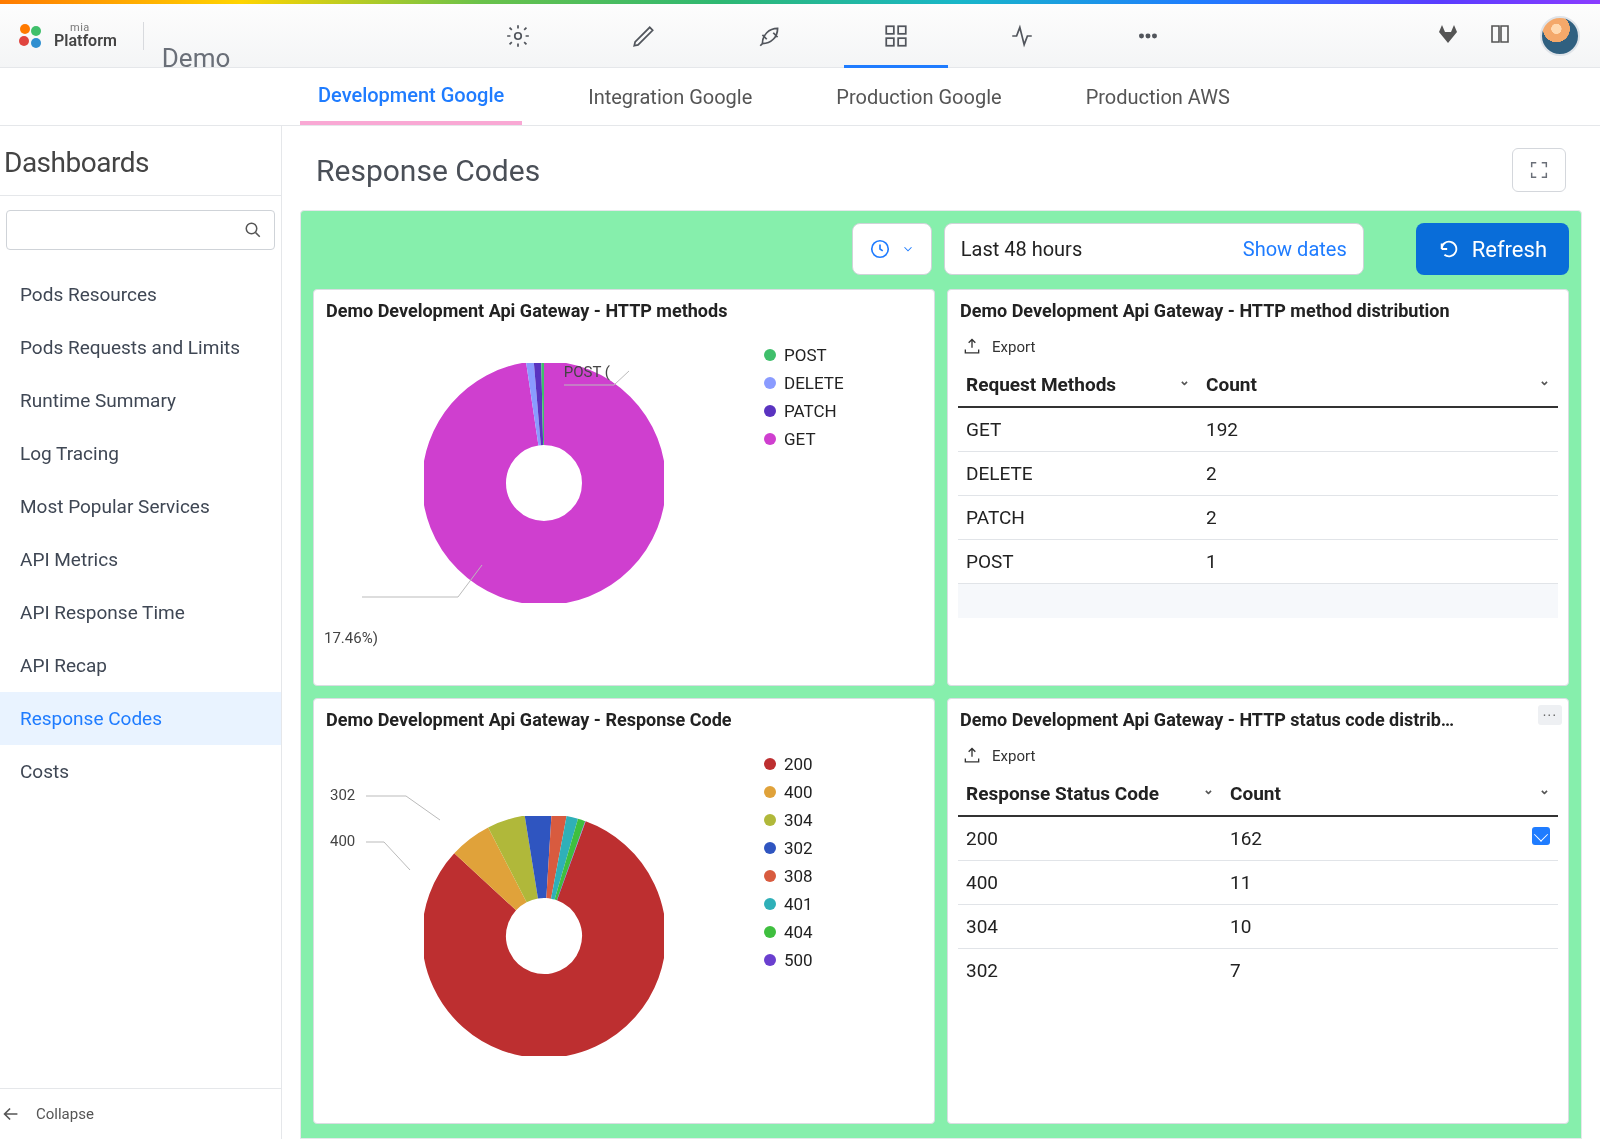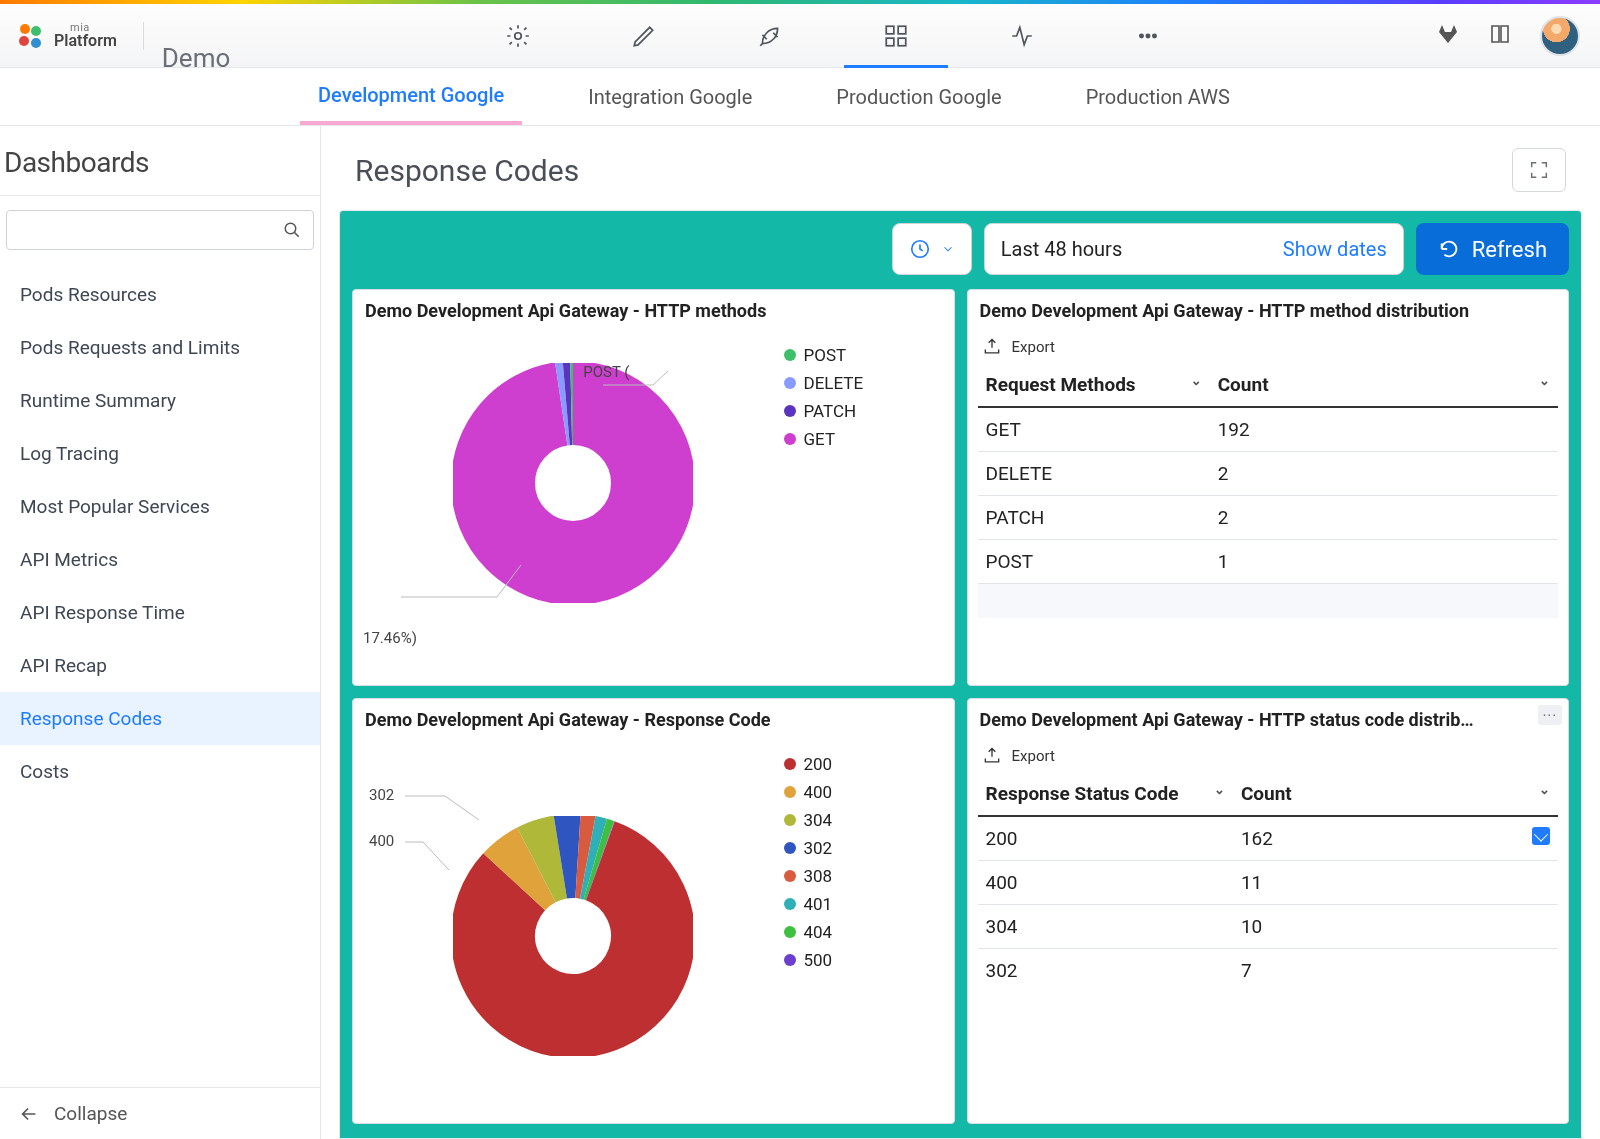--- a/index.html
+++ b/index.html
@@ -46,49 +46,49 @@
 
   .envtabs {
     height:58px; display:flex; align-items:stretch; border-bottom:1px solid #e5e7ea;
     padding-left:300px; gap:48px;
   }
   .envtab { display:flex; align-items:center; font-size:20px; color:#555; padding:0 18px; cursor:pointer; }
   .envtab.active { color:#1f7cff; border-bottom:4px solid #f9a8d4; font-weight:500; }
 
   .main { display:flex; height: calc(100% - 4px - 64px - 58px); }
 
-  .sidebar { width:321px; border-right:1px solid #e5e7ea; display:flex; flex-direction:column; }
+  .sidebar { width:282px; border-right:1px solid #e5e7ea; display:flex; flex-direction:column; }
   .sidebar-title { font-size:28px; color:#444; padding:20px 4px 16px; letter-spacing:-.5px; }
   .sidebar-header-wrap { border-bottom:1px solid #e5e7ea; }
   .sidebar-search { margin:14px 6px 18px; }
   .sidebar-search .box {
     height:40px; border:1px solid #cfd3d8; border-radius:4px; display:flex; align-items:center; justify-content:flex-end; padding:0 12px;
   }
   .sidebar-search svg { width:18px; height:18px; stroke:#555; fill:none; stroke-width:2; }
   .sidebar-items { flex:1; overflow:auto; }
   .side-item { padding:15px 20px; font-size:19px; color:#3f4754; cursor:pointer; }
   .side-item.active { background:#e9f3ff; color:#1f7cff; }
-  .sidebar-footer { border-top:1px solid #e5e7ea; padding:14px 18px; display:flex; align-items:center; gap:14px; font-size:19px; color:#555; cursor:pointer; }
+  .sidebar-footer { border-top:1px solid #e5e7ea; padding:14px 0; display:flex; align-items:center; gap:14px; font-size:15px; color:#555; cursor:pointer; }
   .sidebar-footer svg { width:22px; height:22px; stroke:#555; fill:none; stroke-width:1.8; }
 
   .content { flex:1; display:flex; flex-direction:column; overflow:hidden; }
   .page-head { display:flex; align-items:center; padding:22px 34px 18px; }
   .page-title { font-size:30px; color:#4a4f57; flex:1; }
   .expand-btn { width:54px; height:44px; border:1px solid #d4d7dc; border-radius:6px; display:flex; align-items:center; justify-content:center; cursor:pointer; }
   .expand-btn svg { width:22px; height:22px; stroke:#6a6f78; fill:none; stroke-width:1.6; }
 
-  .embed { margin:0 18px 0 18px; flex:1; background:#14b8a6; border:1px solid #e5e7ea; border-radius:4px 4px 0 0; padding:12px; overflow:hidden; }
+  .embed { margin:0 18px 0 18px; flex:1; background:#86efac; border:1px solid #e5e7ea; border-radius:4px 4px 0 0; padding:12px; overflow:hidden; }
 
   .controls { display:flex; justify-content:flex-end; gap:12px; margin-bottom:14px; }
   .ctr { height:52px; border:1px solid #cfd3d8; border-radius:8px; background:#fff; display:flex; align-items:center; padding:0 16px; }
   .ctr.time-icon svg { width:22px; height:22px; stroke:#1f7cff; fill:none; stroke-width:1.8; }
   .ctr.time-icon { gap:10px; }
   .ctr.range { flex:0 0 420px; justify-content:space-between; font-size:20px; }
   .show-dates { color:#1f7cff; cursor:pointer; }
-  .refresh-btn { height:52px; border-radius:8px; background:#096dd9; color:#fff; display:flex; align-items:center; gap:12px; padding:0 22px; font-size:22px; cursor:pointer; }
+  .refresh-btn { height:52px; border-radius:8px; background:#096dd9; color:#fff; display:flex; align-items:center; gap:12px; padding:0 22px; font-size:22px; cursor:pointer;margin-left:40px; }
   .refresh-btn svg { width:22px; height:22px; stroke:#fff; fill:none; stroke-width:2; }
 
   .panels { display:grid; grid-template-columns:1fr 1fr; gap:12px; height:calc(100% - 68px); overflow:hidden; }
   .panel { background:#fff; border:1px solid #d9dde2; border-radius:4px; overflow:hidden; display:flex; flex-direction:column; position:relative; }
   .panel-title { font-size:18px; font-weight:700; padding:10px 12px 6px; color:#222; }
   .panel-dots { position:absolute; top:6px; right:6px; width:24px; height:20px; background:#eef0f3; border-radius:3px; font-size:14px; line-height:18px; text-align:center; color:#666; letter-spacing:1px; cursor:pointer; }
   .panel-body { flex:1; padding:6px 10px 10px; overflow:hidden; position:relative; }
 
   .donut-wrap { display:flex; height:100%; }
   .donut-col { position:relative; flex:1; }

